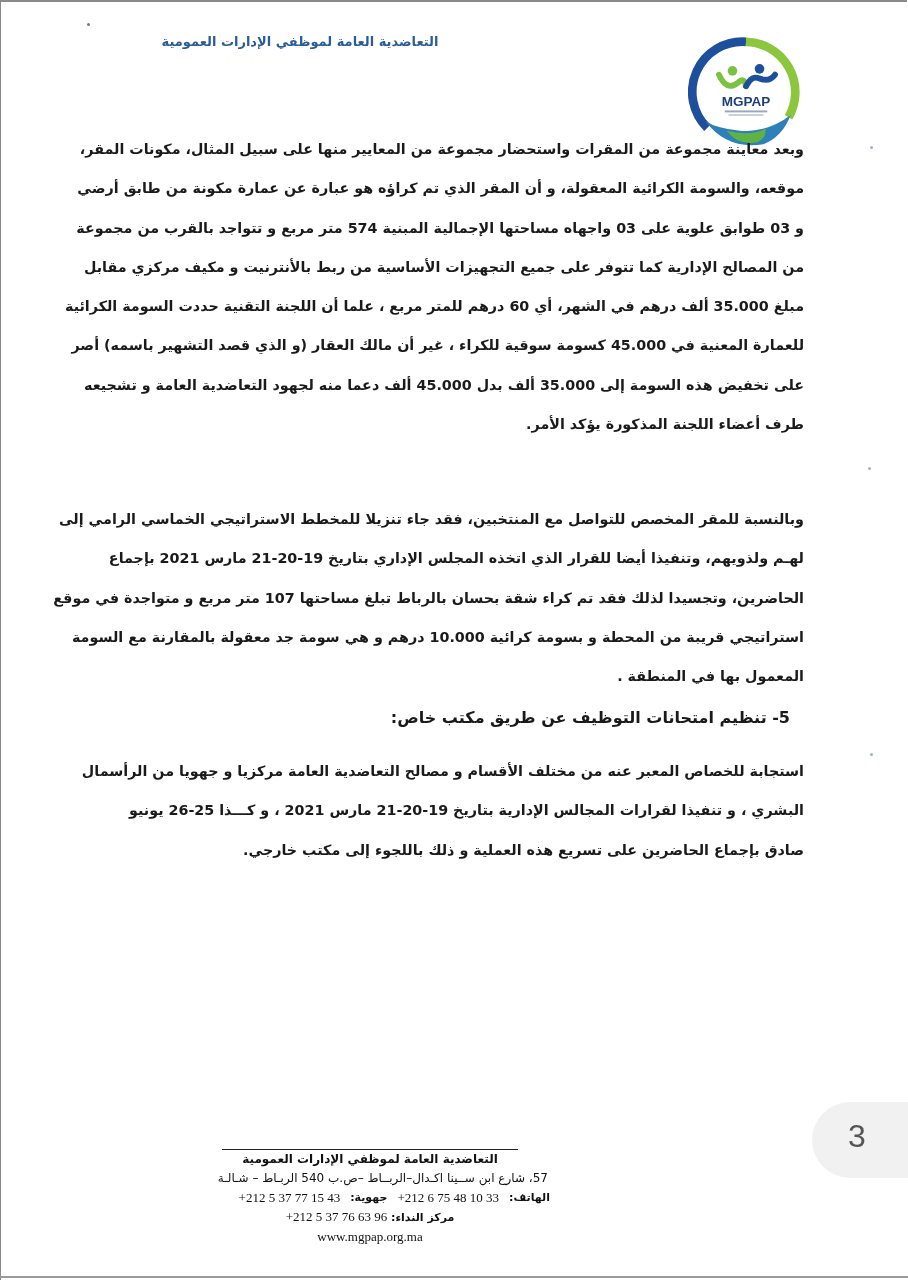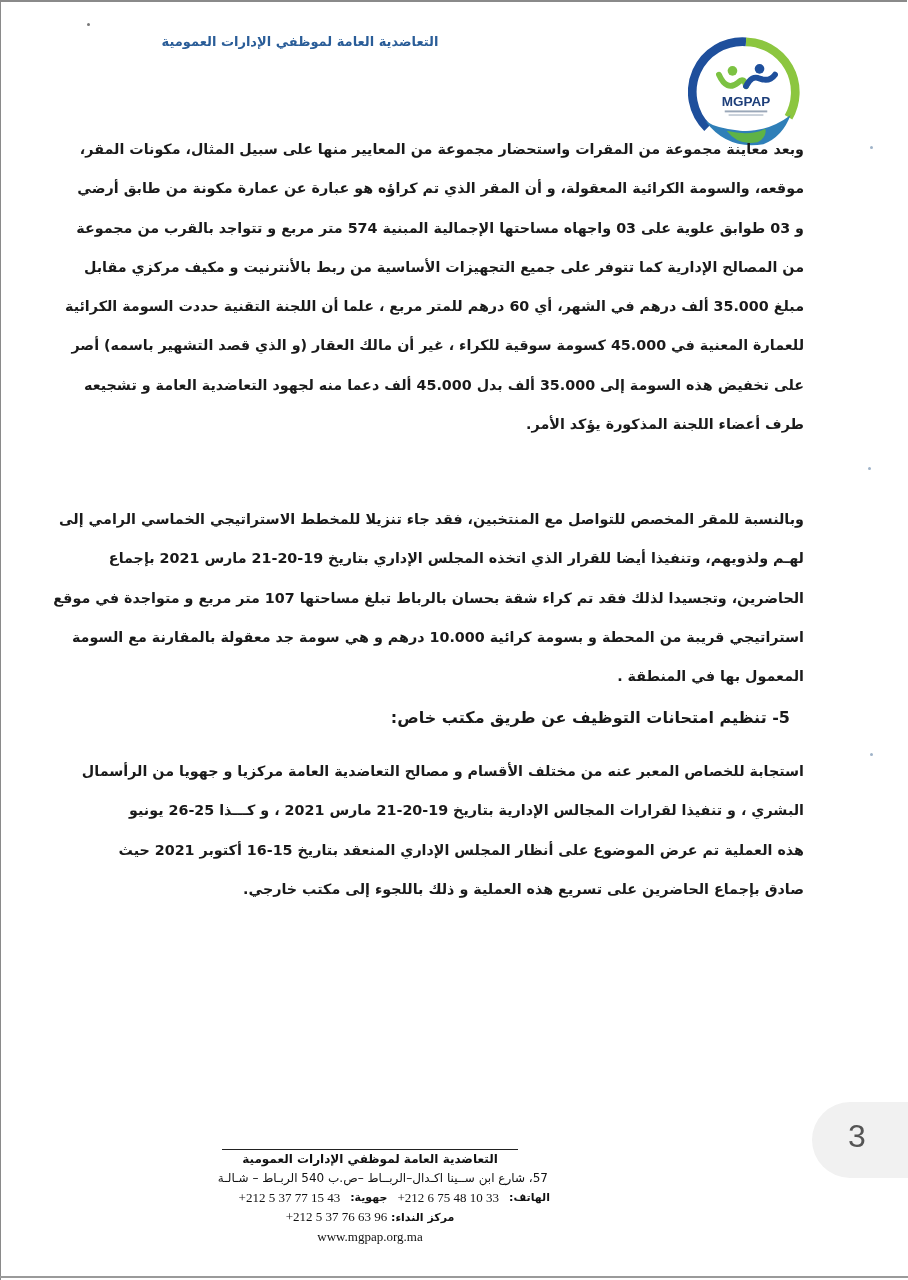--- a/index.html
+++ b/index.html
@@ -215,21 +215,20 @@
   <span class="line">الحاضرين، وتجسيدا لذلك فقد تم كراء شقة بحسان بالرباط تبلغ مساحتها 107 متر مربع و متواجدة في موقع</span>
   <span class="line">استراتيجي قريبة من المحطة و  بسومة كرائية 10.000 درهم و هي سومة جد معقولة بالمقارنة مع السومة</span>
   <span class="line last">المعمول بها في المنطقة .</span>
 </div>
 
 <h2 class="section-heading">5- تنظيم امتحانات التوظيف عن طريق مكتب خاص:</h2>
 
 <div class="para" id="para-3">
   <span class="line">استجابة للخصاص المعبر عنه من مختلف الأقسام و مصالح التعاضدية العامة مركزيا و جهويا من الرأسمال</span>
   <span class="line">البشري ، و تنفيذا لقرارات المجالس الإدارية بتاريخ 19-20-21 مارس 2021 ، و كـــذا 25-26 يونيو</span>
-  <span class="line">هذه العملية تم عرض الموضوع على أنظار المجلس الإداري المنعقد بتاريخ 15-16 أكتوبر 2021 حيث</span>
   <span class="line last">صادق  بإجماع الحاضرين على تسريع هذه العملية و ذلك باللجوء إلى مكتب خارجي.</span>
 </div>
 
 <div class="page-badge"></div>
 <div class="page-number">3</div>
 
 <div class="footer-rule"></div>
 <div class="footer">
   <div class="org">التعاضدية العامة لموظفي الإدارات العمومية</div>
   <div class="addr">57، شارع ابن ســينا اكـدال–الربــاط –ص.ب 540 الربـاط – شـالـة</div>

